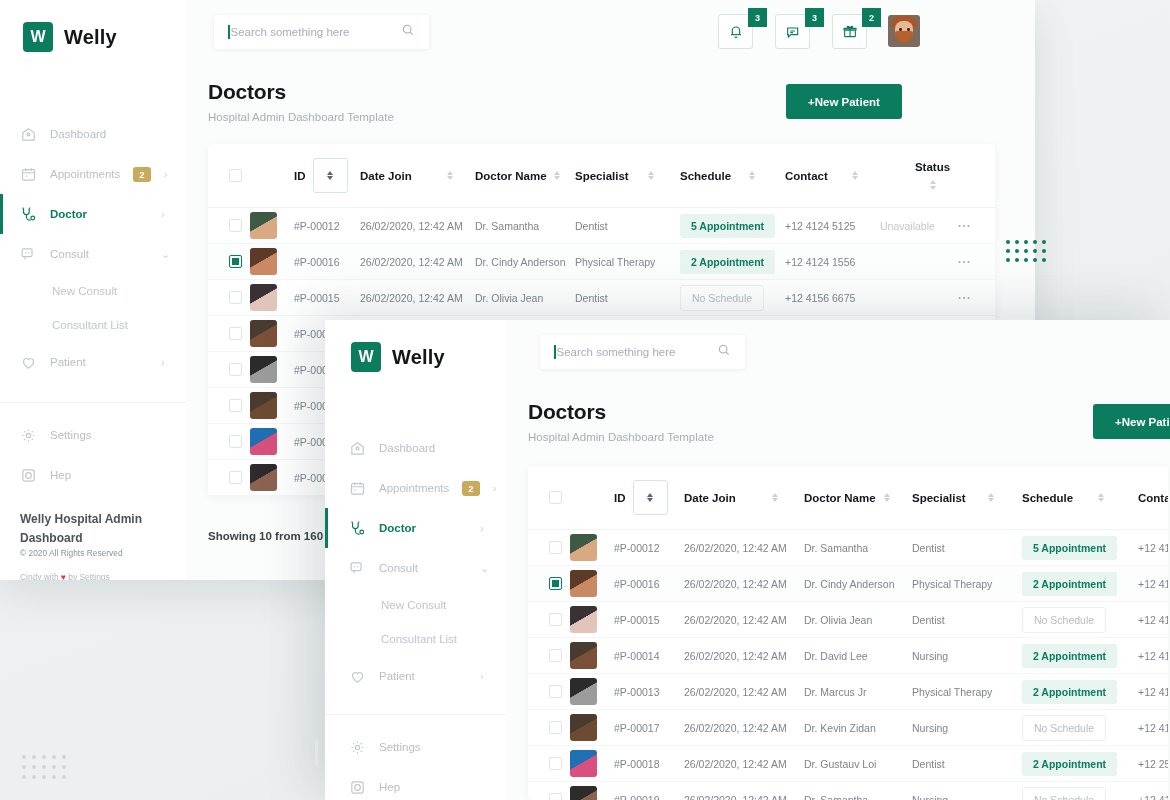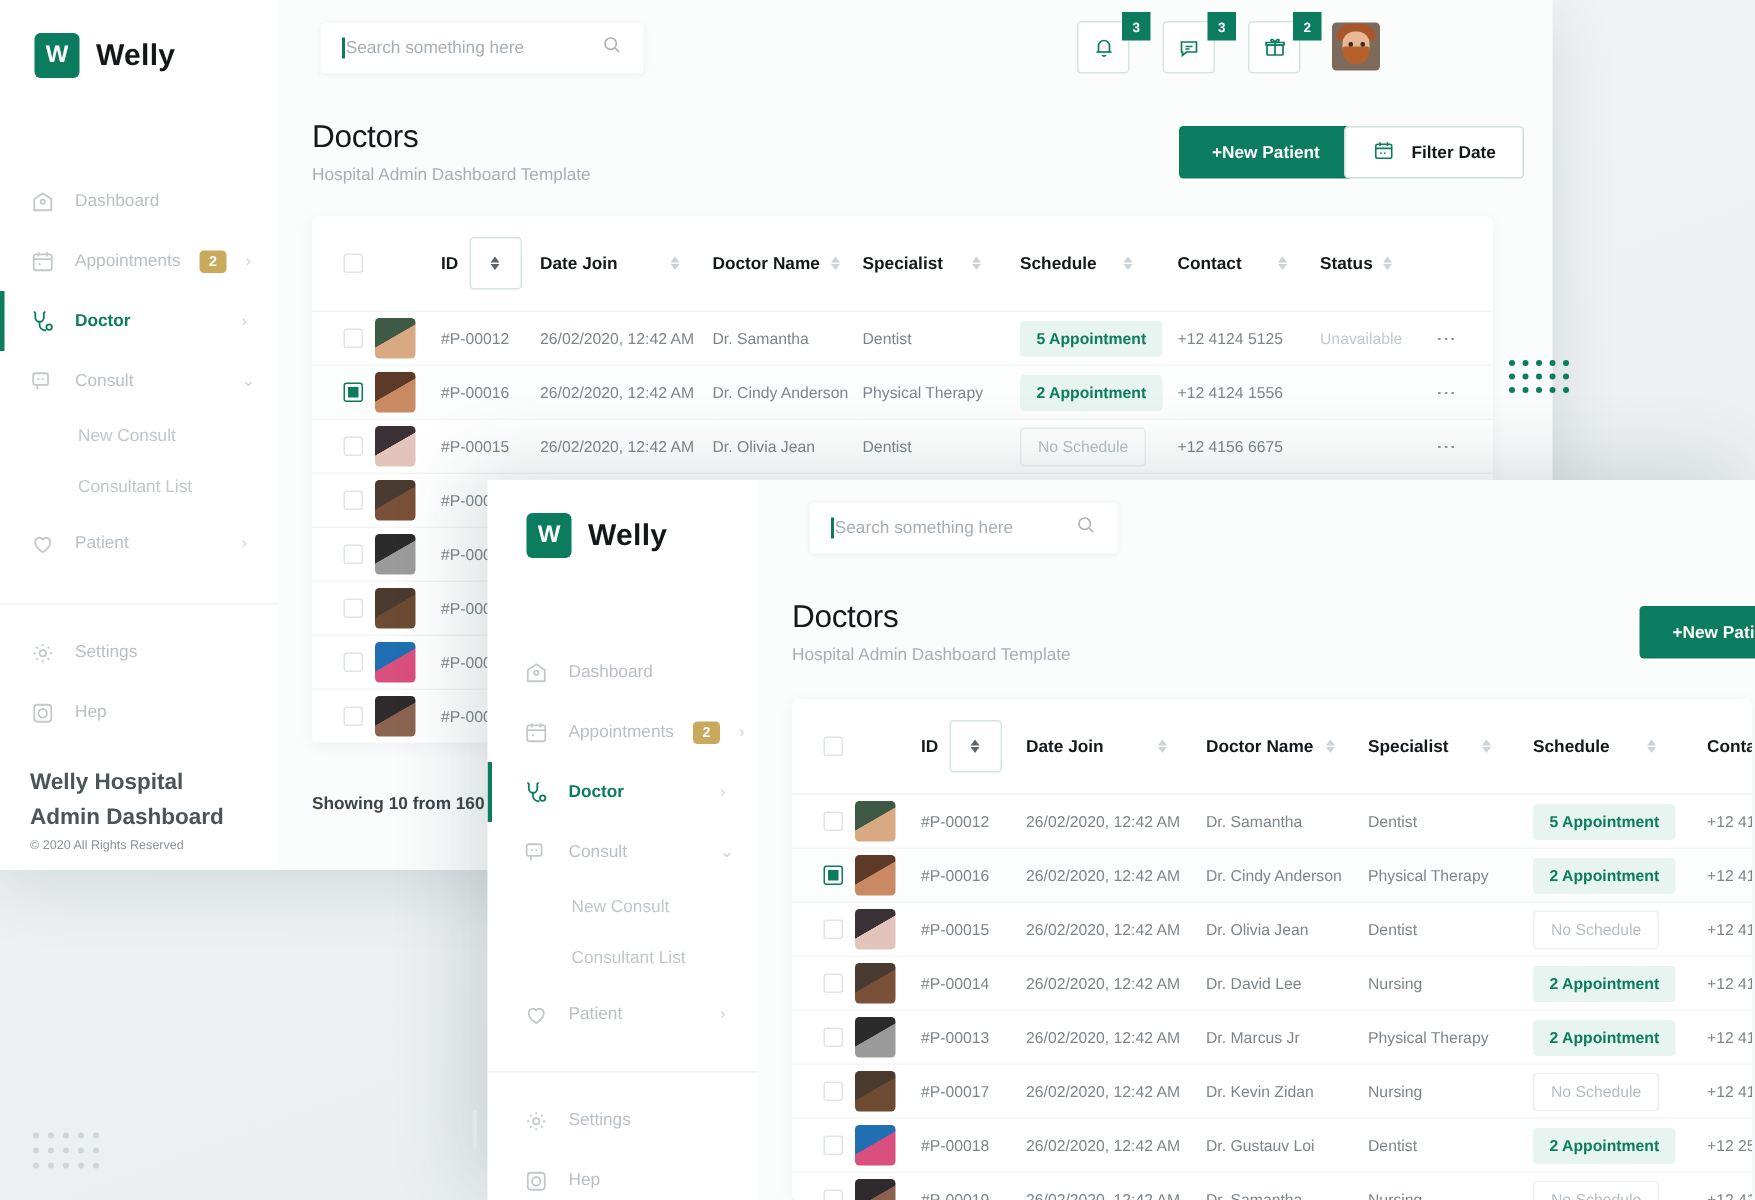--- a/index.html
+++ b/index.html
@@ -37,21 +37,21 @@
   .nav-item.active .ico { color: #0b7c5e; }
   .nav-item.active::before { content:""; position: absolute; left: 0; top: 0; bottom: 0;
                              width: 3px; background: #0b7c5e; }
   .nav-item .chev { width: 9px; color: #ccd2d6; font-size: 11px; line-height: 1; }
   .badge-gold { background: #c9a95c; color: #fff; font-size: 9.5px; font-weight: bold;
                 border-radius: 3px; padding: 2px 6px; }
   .nav-sub { font-size: 11.5px; color: #c0c6ca; padding: 0 16px 0 52px;
              height: 34px; display: flex; align-items: center; cursor: pointer; }
   .nav-divider { height: 1px; background: #f0f2f3; margin: 14px 0; }
   .sb-footer { position: absolute; left: 20px; right: 14px; }
-  .sb-footer .t1 { font-size: 15px; font-weight: bold; color: #4c5458; line-height: 1.55; }
+  .sb-footer .t1 { font-size: 12px; font-weight: bold; color: #4c5458; line-height: 1.55; }
   .sb-footer .t2 { font-size: 8.4px; color: #8b9398; line-height: 1.6; }
   .sb-footer .t3 { font-size: 8.4px; color: #b3babe; margin-top: 11px; }
   .sb-footer .heart { color: #e3384a; }
 
   
   .topbar { position: absolute; top: 0; height: 64px; background: #fbfcfc; }
   .search { position: absolute; background: #fff; border-radius: 3px;
             box-shadow: 0 1px 5px rgba(40,60,70,.07); display: flex; align-items: center;
             padding: 0 14px; height: 34px; }
   .search .caret { width: 1.5px; height: 14px; background: #0b7c5e; margin-right: 1px; }
@@ -73,21 +73,21 @@
   .avatar .f-hair { position:absolute; left:3px; top:1px; right:3px; height:11px;
                     background:#a9572a; border-radius:9px 9px 2px 2px; }
   .avatar .f-face { position:absolute; left:7px; top:6px; width:18px; height:20px;
                     background:#e8b896; border-radius:8px 8px 9px 9px; }
   .avatar .f-beard{ position:absolute; left:7px; top:16px; width:18px; height:12px;
                     background:#b4612c; border-radius:2px 2px 9px 9px; }
   .avatar .f-eye  { position:absolute; top:13px; width:2.5px; height:2.5px;
                     background:#3a2a20; border-radius:50%; }
 
   
-  .page-title { font-size: 21px; font-weight: normal; color: #14181b; letter-spacing: -.2px; }
+  .page-title { font-size: 21px; font-weight: bold; color: #14181b; letter-spacing: -.2px; }
   .page-sub { font-size: 11.5px; color: #a8afb4; margin-top: 7px; }
   .btn-primary { background: #0b7c5e; color: #fff; font-size: 11.5px; font-weight: bold;
                  border: 0; border-radius: 3px; height: 35px; padding: 0 22px; cursor: pointer;
                  font-family: "Liberation Sans", sans-serif; white-space: nowrap; }
   .btn-outline { background: #fff; color: #14181b; font-size: 11.5px; font-weight: bold;
                  border: 1px solid #cfe0da; border-radius: 3px; height: 35px; padding: 0 18px;
                  cursor: pointer; display: flex; align-items: center; gap: 11px;
                  font-family: "Liberation Sans", sans-serif; white-space: nowrap; }
   .btn-outline .cal { color: #0b7c5e; }
 
@@ -302,31 +302,20 @@
         <div class="f-eye" style="left:11px;"></div>
         <div class="f-eye" style="left:19px;"></div>
       </div>
     </div>
 
     <div style="position:absolute; left:208px; top:80px;">
       <div class="page-title">Doctors</div>
       <div class="page-sub">Hospital Admin Dashboard Template</div>
     </div>
     <button class="btn-primary" style="position:absolute; left:786px; top:84px;">+New Patient</button>
-    <button class="btn-outline" style="position:absolute; left:896px; top:84px;">
-      <span class="cal">
-        <svg width="15" height="15" viewBox="0 0 24 24" fill="none" stroke="currentColor" stroke-width="1.7">
-            <rect x="3.5" y="5" width="17" height="15" rx="2"></rect>
-            <path d="M3.5 9.5h17M8 3v4M16 3v4"></path>
-            <circle cx="9" cy="14.5" r="1" fill="currentColor" stroke="none"></circle>
-            <circle cx="13" cy="14.5" r="1" fill="currentColor" stroke="none"></circle>
-          </svg>
-      </span>
-      <span>Filter Date</span>
-    </button>
 
     <div class="card" style="position:absolute; left:208px; top:144px; width:787px; height:352px; overflow:hidden;">
       <table>
         <colgroup>
           <col style="width:42px">
             <col style="width:44px">
             <col style="width:66px">
             <col style="width:115px">
           <col style="width:100px">
             <col style="width:105px">
@@ -388,21 +377,21 @@
             <th>
                 <div class="hd" style="justify-content:space-between; padding-right:22px;">
                   <span>Contact</span>
                   <span class="sort">
                     <i class="up"></i>
                     <i class="dn"></i>
                   </span>
                 </div>
               </th>
             <th>
-                <div class="hd" style="padding-right:10px;">
+                <div class="hd" style="padding-right:10px;flex-direction:column;">
                   <span>Status</span>
                   <span class="sort">
                     <i class="up"></i>
                     <i class="dn"></i>
                   </span>
                 </div>
               </th>
           </tr>
         </thead>
         <tbody id="tbody1">

